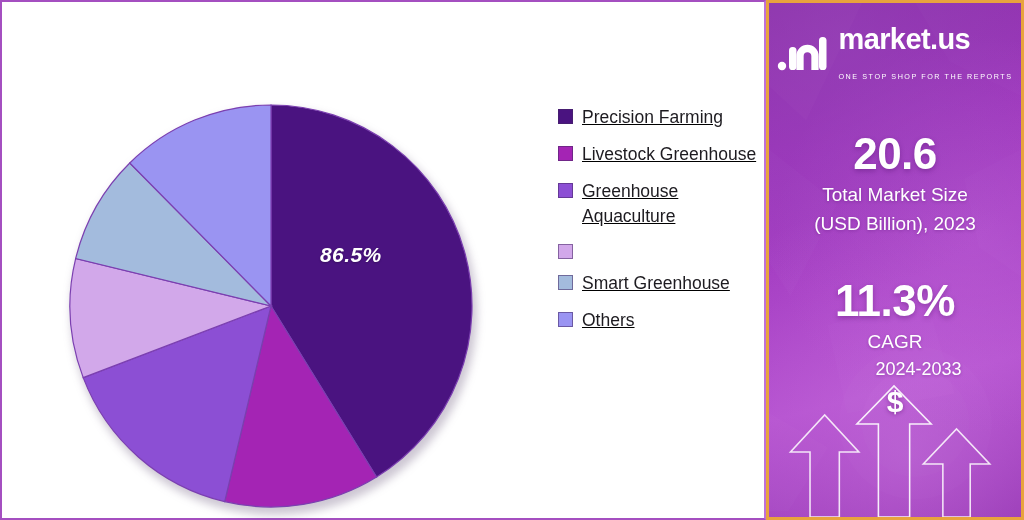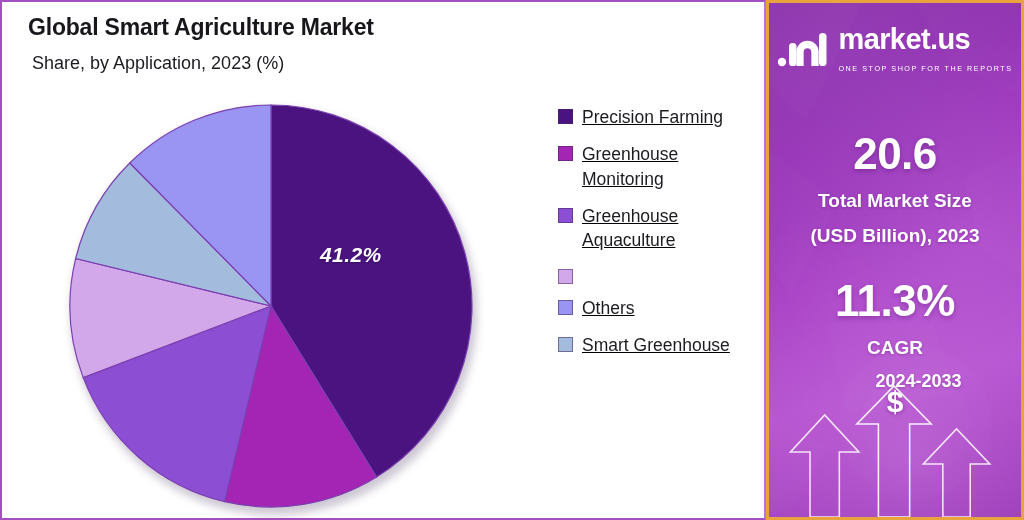--- a/index.html
+++ b/index.html
@@ -123,41 +123,41 @@
     font-size: 29px;
     font-weight: bold;
     color: #ffffff;
     letter-spacing: -0.6px;
     line-height: 1;
   }
   .logo-tag {
     font-size: 7.2px;
     color: #ffffff;
     letter-spacing: 1.55px;
-    margin-top: 10px;
+    margin-top: 18px;
     white-space: nowrap;
   }
 
   .stat-block { position: absolute; left: 0; right: 0; text-align: center; }
   .stat-size { top: 128px; }
   .stat-cagr { top: 275px; }
   .stat-value {
     font-size: 44px;
     font-weight: bold;
     color: #ffffff;
     line-height: 1.05;
     letter-spacing: -0.5px;
     text-shadow: 0 2px 5px rgba(70,10,95,0.35);
   }
   .stat-caption {
     font-size: 19px;
-    font-weight: bold;
+    font-weight: normal;
     color: #ffffff;
     line-height: 1.22;
-    margin-top: 12px;
+    margin-top: 6px;
     text-shadow: 0 1px 3px rgba(70,10,95,0.3);
   }
   .stat-caption.small { font-size: 18px; padding-left: 47px; }
 
   .arrows-art { position: absolute; left: 0; bottom: 0; width: 100%; height: 135px; }
   .dollar-glyph {
     position: absolute;
     left: 0; right: 0;
     bottom: 98px;
     text-align: center;
@@ -167,61 +167,57 @@
     text-shadow: 0 1px 4px rgba(80,10,100,0.45);
   }
 </style>
 </head>
 <body>
 
 <div id="page">
 
   <div class="chart-panel">
 
-    <div class="titles">
-      <div class="chart-title">Global Smart Agriculture Market</div>
-      <div class="chart-subtitle">Share, by Application, 2023 (%)</div>
-    </div>
 
     <div class="pie-wrap">
       <div class="pie-shadow"></div>
       <svg class="pie-svg" id="pie-svg" width="406" height="406" viewBox="0 0 406 406">
           <path d="M 203 203 L 203.00 2.00 A 201 201 0 0 1 308.56 374.05 Z" fill="#4a1380" stroke="#7b3fb0" stroke-width="1.2"></path>
           <path d="M 203 203 L 308.56 374.05 A 201 201 0 0 1 156.69 398.59 Z" fill="#a424b4" stroke="#7b3fb0" stroke-width="1.2"></path>
           <path d="M 203 203 L 156.69 398.59 A 201 201 0 0 1 15.20 274.64 Z" fill="#8c4fd4" stroke="#7b3fb0" stroke-width="1.2"></path>
           <path d="M 203 203 L 15.20 274.64 A 201 201 0 0 1 7.70 155.46 Z" fill="#d2a8ea" stroke="#7b3fb0" stroke-width="1.2"></path>
           <path d="M 203 203 L 7.70 155.46 A 201 201 0 0 1 61.77 59.98 Z" fill="#a3bbdd" stroke="#7b3fb0" stroke-width="1.2"></path>
           <path d="M 203 203 L 61.77 59.98 A 201 201 0 0 1 203.00 2.00 Z" fill="#9a94f2" stroke="#7b3fb0" stroke-width="1.2"></path>
         </svg>
-      <div class="pie-label">41.2%</div>
+      <div class="pie-label">86.5%</div>
     </div>
 
     <div class="legend" id="legend">
         <div class="legend-item">
           <span class="legend-swatch" style="background: rgb(74, 19, 128);"></span>
           <span class="legend-label">Precision Farming</span>
         </div>
         <div class="legend-item">
           <span class="legend-swatch" style="background: rgb(164, 36, 180);"></span>
-          <span class="legend-label">Greenhouse Monitoring</span>
+          <span class="legend-label">Livestock Greenhouse</span>
         </div>
         <div class="legend-item">
           <span class="legend-swatch" style="background: rgb(140, 79, 212);"></span>
           <span class="legend-label">Greenhouse Aquaculture</span>
         </div>
         <div class="legend-item">
           <span class="legend-swatch" style="background: rgb(210, 168, 234);"></span>
         </div>
         <div class="legend-item">
+          <span class="legend-swatch" style="background: rgb(163, 187, 221);"></span>
+          <span class="legend-label">Smart Greenhouse</span>
+        </div>
+        <div class="legend-item">
           <span class="legend-swatch" style="background: rgb(154, 148, 242);"></span>
           <span class="legend-label">Others</span>
-        </div>
-        <div class="legend-item">
-          <span class="legend-swatch" style="background: rgb(163, 187, 221);"></span>
-          <span class="legend-label">Smart Greenhouse</span>
         </div>
       </div>
   </div>
 
   <div class="brand-panel">
 
     <svg class="brand-facets" viewBox="0 0 258 520" preserveAspectRatio="none">
       <polygon points="0,0 95,0 38,120 0,85" fill="#ffffff" opacity="0.07"></polygon>
       <polygon points="150,0 258,0 258,95 185,60" fill="#ffffff" opacity="0.05"></polygon>
       <polygon points="0,150 70,205 22,300 0,265" fill="#ffffff" opacity="0.06"></polygon>

